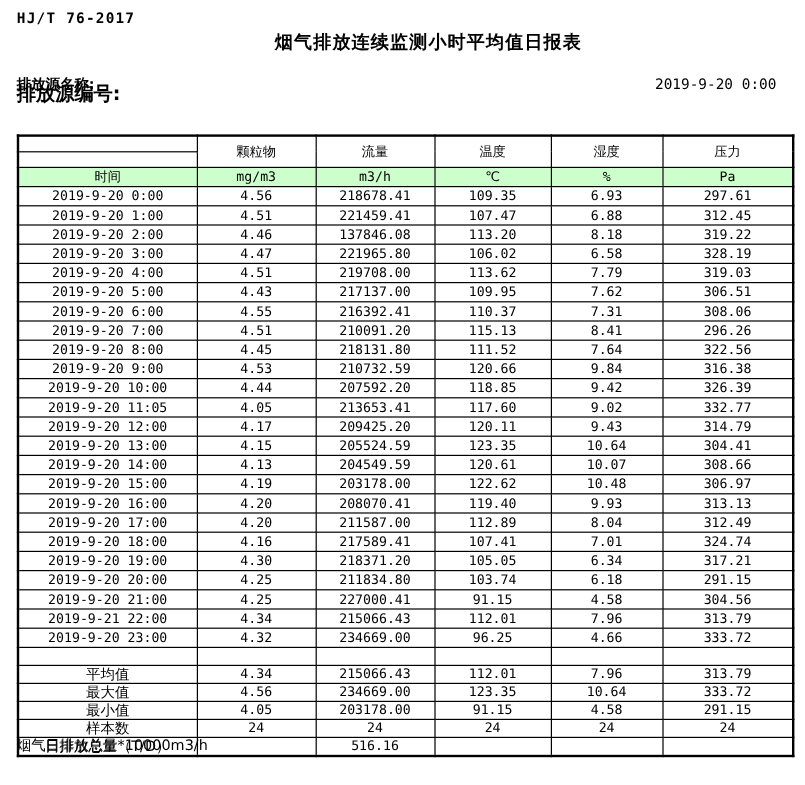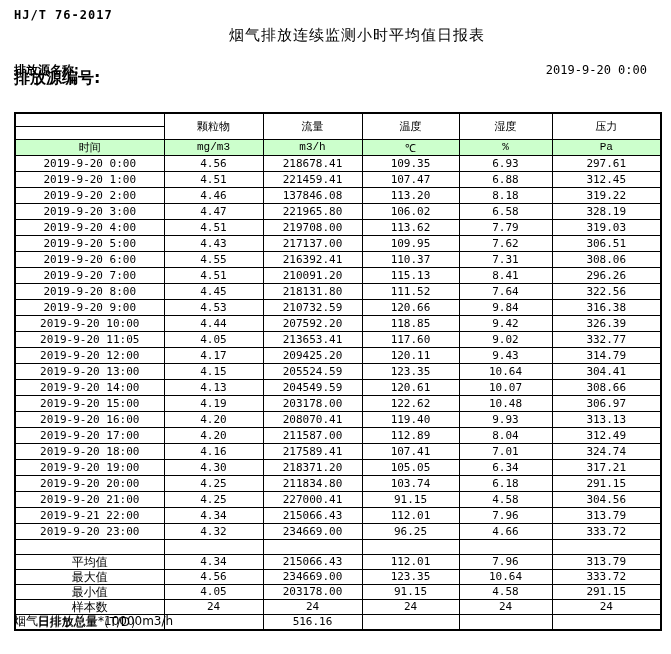--- a/index.html
+++ b/index.html
@@ -13,21 +13,21 @@
   .page { position: relative; width: 671px; height: 596px; }
 
   .std {
     position: absolute; left: 14px; top: 8px;
     font-size: 12px; font-weight: bold;
     font-family: "DejaVu Sans Mono", "DejaVu Sans", monospace;
     letter-spacing: 1px;
   }
   .title {
     position: absolute; left: 0; top: 26px; width: 100%;
-    text-align: center; font-size: 15px; font-weight: normal;
+    text-align: center; font-size: 15px; font-weight: bold;
     letter-spacing: 1px;
     padding-left: 43px;
   }
   .meta-name { position: absolute; left: 14px; top: 62px; font-size: 12px; font-weight: bold; }
   .meta-code { position: absolute; left: 14px; top: 68px; font-size: 16px; font-weight: bold; }
   .meta-date {
     position: absolute; right: 24px; top: 63px; font-size: 12px;
     font-family: "DejaVu Sans Mono", "DejaVu Sans", monospace;
   }
 
@@ -40,21 +40,21 @@
   table.report td {
     border: 1px solid #000;
     text-align: center; vertical-align: middle;
     font-size: 11px;
     font-family: "DejaVu Sans Mono", "DejaVu Sans", monospace;
     white-space: nowrap; overflow: hidden;
     padding: 0;
   }
   tr.band td { height: 13px; }
   td.param-header { font-family: "DejaVu Sans", sans-serif; font-size: 12px; }
-  tr.units td { height: 16px; background: #ccffcc; font-family: Liberation Mono, monospace; }
+  tr.units td { height: 16px; background: #ccffcc; }
   td.time-header { font-family: "DejaVu Sans", sans-serif; font-size: 12px; }
   tbody.hourly td { height: 15px; line-height: 15px; }
   tr.spacer td { height: 15px; }
   tbody.summary td { height: 14px; line-height: 14px; }
   tbody.summary td.sum-label { font-family: "DejaVu Sans", sans-serif; font-size: 12px; }
 
   .note {
     position: absolute; left: 14px; top: 613px; font-size: 12px;
   }
   .sign { position: absolute; left: 0; top: 631px; width: 100%; height: 18px; font-size: 12px; }

